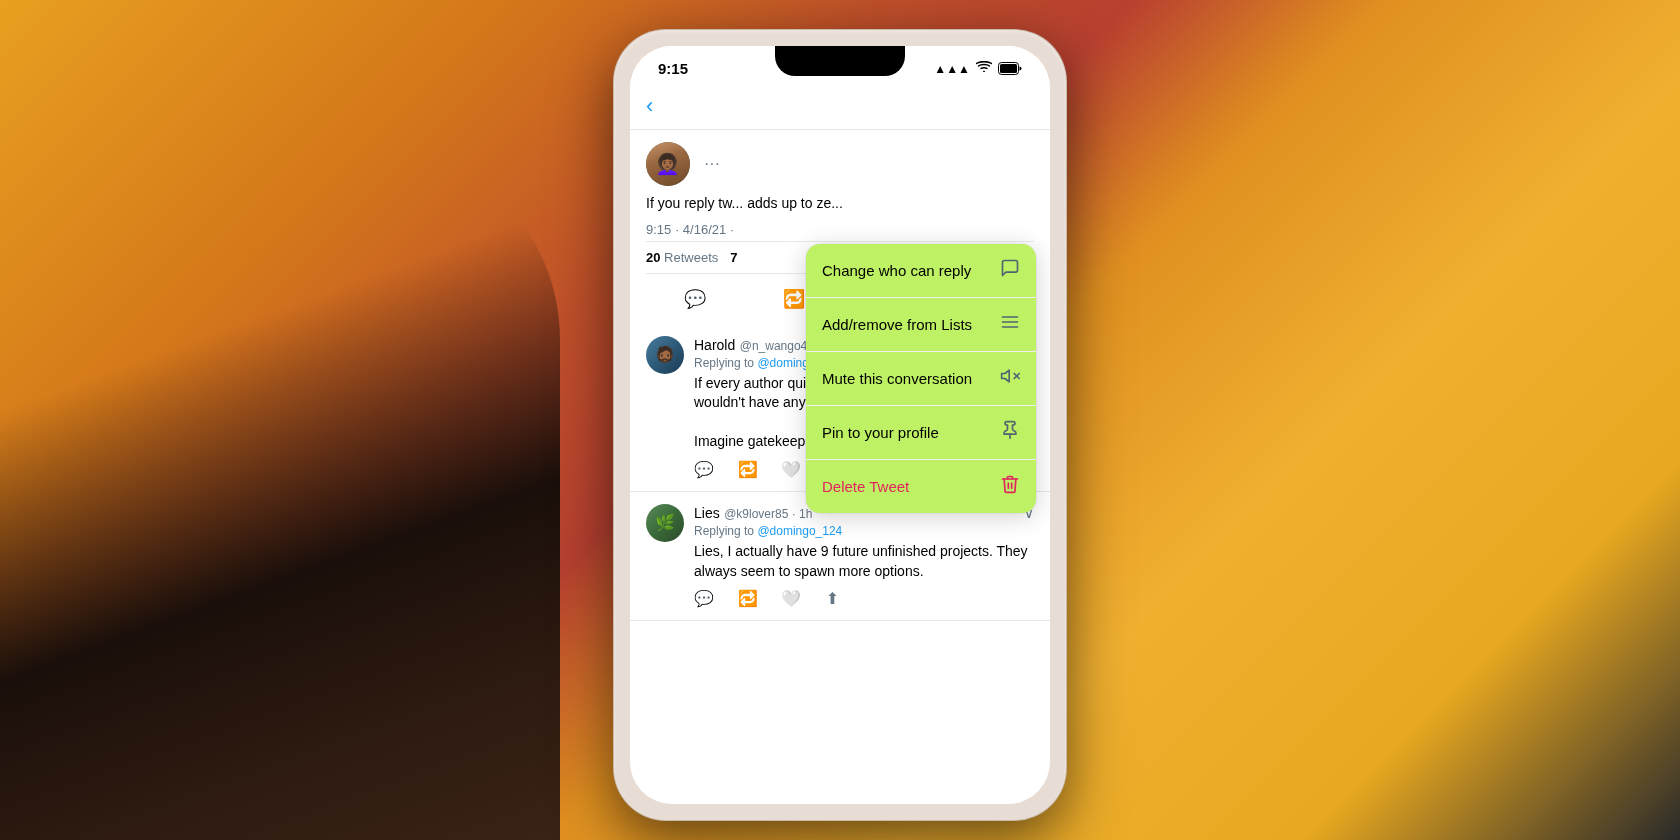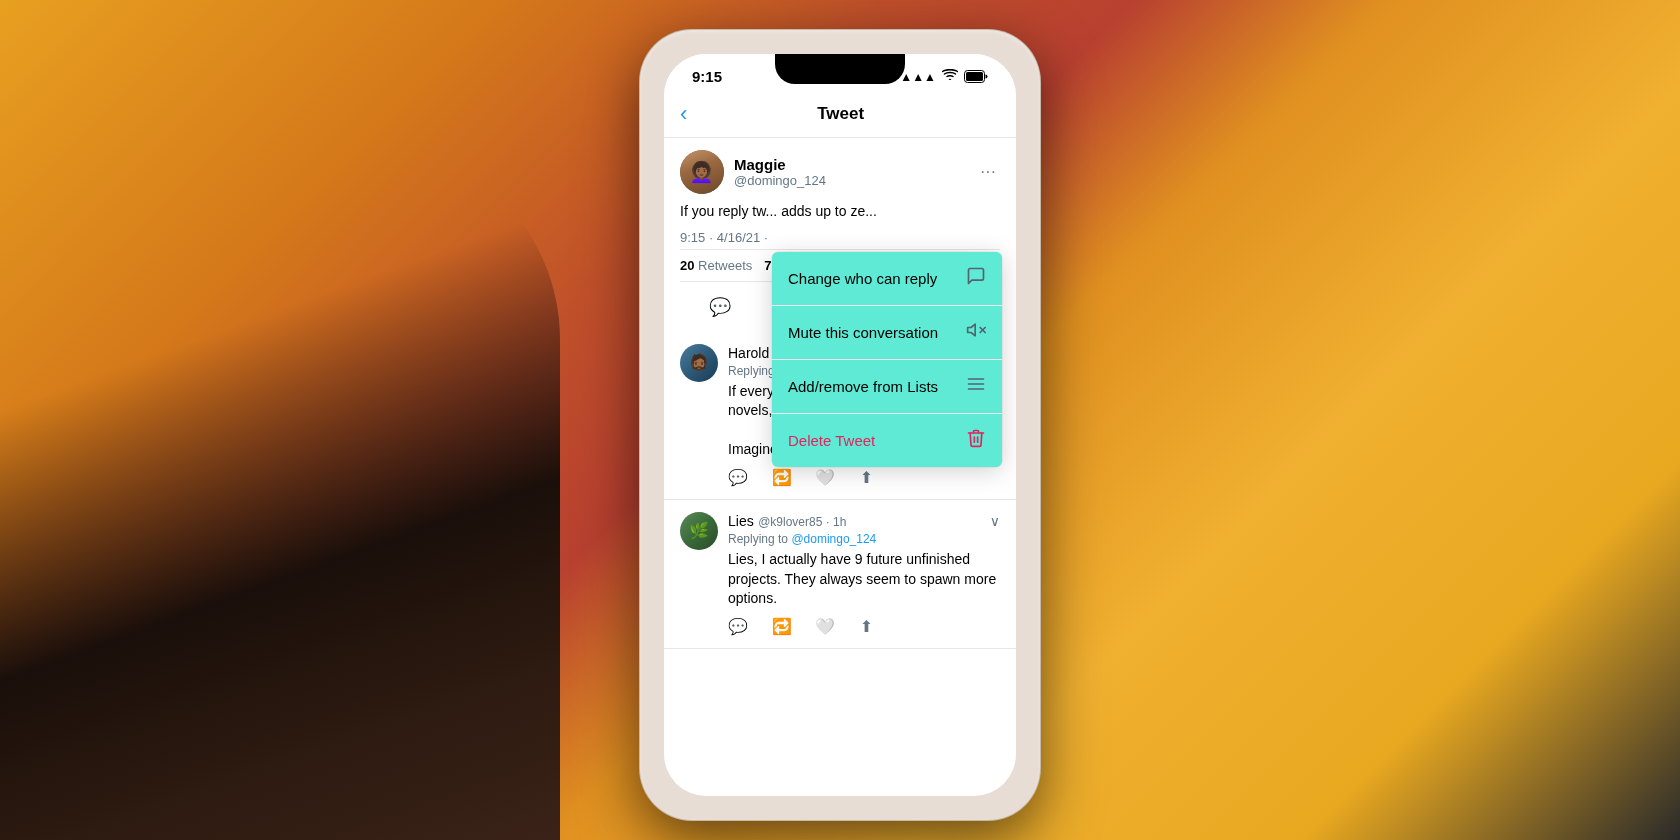--- a/index.html
+++ b/index.html
@@ -35,25 +35,25 @@
     
     .phone-wrapper {
       position: absolute;
       top: 30px;
       left: 50%;
       transform: translateX(-50%);
       z-index: 10;
     }
 
     .phone-case {
-      width: 400px;
+      width: 452px;
       height: 790px;
       background: #e8ddd5;
       border-radius: 52px;
-      padding: 24px;
+      padding: 16px;
       box-shadow:
         0 0 0 1px #c8b8a8,
         0 20px 60px rgba(0,0,0,0.6),
         inset 0 2px 4px rgba(255,255,255,0.3);
       position: relative;
     }
 
     .phone-inner {
       width: 100%;
       height: 100%;
@@ -206,22 +206,22 @@
       font-size: 18px;
       cursor: pointer;
     }
 
     
     .context-menu {
       position: absolute;
       top: 198px;
       right: 14px;
       width: 230px;
-      background: #5eead4;
-      border-radius: 6px;
+      background: #bef264;
+      border-radius: 14px;
       box-shadow: 0 4px 24px rgba(0,0,0,0.18), 0 0 0 0.5px rgba(0,0,0,0.08);
       z-index: 100;
       overflow: hidden;
     }
 
     .menu-item {
       display: flex;
       align-items: center;
       justify-content: space-between;
       padding: 14px 16px;
@@ -372,34 +372,29 @@
               <rect x="0.5" y="0.5" width="20" height="12" rx="3" stroke="#000" stroke-width="1"></rect>
               <rect x="2" y="2" width="17" height="9" rx="1.5" fill="#000"></rect>
               <path d="M21.5 4.5v4a2 2 0 000-4z" fill="#000"></path>
             </svg>
           </span>
         </div>
       </div>
 
       <div class="twitter-header">
         <span class="back-btn">‹</span>
-        <span class="header-title">Tweet</span>
       </div>
 
       <div class="tweet-area">
         <div class="tweet-user-row">
           <div class="avatar">
             <div style="width:100%;height:100%;background:linear-gradient(160deg,#c8956a 0%,#9a6840 40%,#6b4828 100%);border-radius:50%;display:flex;align-items:center;justify-content:center;font-size:20px;">
               👩🏾‍🦱
             </div>
           </div>
-          <div class="user-info">
-            <div class="username">Maggie</div>
-            <div class="handle">@domingo_124</div>
-          </div>
           <div class="more-btn">···</div>
         </div>
         <div class="tweet-text">
           If you reply tw... adds up to ze...
         </div>
         <div class="tweet-meta">9:15 · 4/16/21 ·</div>
         <div class="tweet-stats">
           <span><span class="stat-num">20</span> <span>Retweets</span></span>
           <span><span class="stat-num">7</span></span>
         </div>
@@ -413,46 +408,55 @@
 
       <div class="dim-overlay"></div>
 
       <div class="context-menu">
 
         <div class="menu-item">
           <span>Change who can reply</span>
           <span class="menu-icon">
             <svg width="20" height="20" viewBox="0 0 24 24" fill="none" stroke="#536471" stroke-width="2" stroke-linecap="round" stroke-linejoin="round">
               <path d="M21 15a2 2 0 01-2 2H7l-4 4V5a2 2 0 012-2h14a2 2 0 012 2z"></path>
+            </svg>
+          </span>
+        </div>
+
+        <div class="menu-item">
+          <span>Add/remove from Lists</span>
+          <span class="menu-icon">
+            <svg width="20" height="20" viewBox="0 0 24 24" fill="none" stroke="#536471" stroke-width="2" stroke-linecap="round" stroke-linejoin="round">
+              <line x1="3" y1="6" x2="21" y2="6"></line>
+              <line x1="3" y1="12" x2="21" y2="12"></line>
+              <line x1="3" y1="18" x2="21" y2="18"></line>
             </svg>
           </span>
         </div>
 
         <div class="menu-item">
           <span>Mute this conversation</span>
           <span class="menu-icon">
             <svg width="20" height="20" viewBox="0 0 24 24" fill="none" stroke="#536471" stroke-width="2" stroke-linecap="round" stroke-linejoin="round">
               <polygon points="11 5 6 9 2 9 2 15 6 15 11 19 11 5"></polygon>
               <line x1="23" y1="9" x2="17" y2="15"></line>
               <line x1="17" y1="9" x2="23" y2="15"></line>
             </svg>
           </span>
         </div>
 
         <div class="menu-item">
-          <span>Add/remove from Lists</span>
+          <span>Pin to your profile</span>
           <span class="menu-icon">
             <svg width="20" height="20" viewBox="0 0 24 24" fill="none" stroke="#536471" stroke-width="2" stroke-linecap="round" stroke-linejoin="round">
-              <line x1="3" y1="6" x2="21" y2="6"></line>
-              <line x1="3" y1="12" x2="21" y2="12"></line>
-              <line x1="3" y1="18" x2="21" y2="18"></line>
-            </svg>
-          </span>
-        </div>
-
+              <line x1="12" y1="17" x2="12" y2="22"></line>
+              <path d="M5 17h14v-1.76a2 2 0 00-1.11-1.79l-1.78-.9A2 2 0 0115 10.76V6h1a2 2 0 000-4H8a2 2 0 000 4h1v4.76a2 2 0 01-1.11 1.79l-1.78.9A2 2 0 005 15.24V17z"></path>
+            </svg>
+          </span>
+        </div>
 
         <div class="menu-item delete">
           <span>Delete Tweet</span>
           <span class="menu-icon">
             <svg width="20" height="20" viewBox="0 0 24 24" fill="none" stroke="#e0245e" stroke-width="2" stroke-linecap="round" stroke-linejoin="round">
               <polyline points="3 6 5 6 21 6"></polyline>
               <path d="M19 6l-1 14a2 2 0 01-2 2H8a2 2 0 01-2-2L5 6"></path>
               <path d="M10 11v6M14 11v6"></path>
               <path d="M9 6V4a1 1 0 011-1h4a1 1 0 011 1v2"></path>
             </svg>

